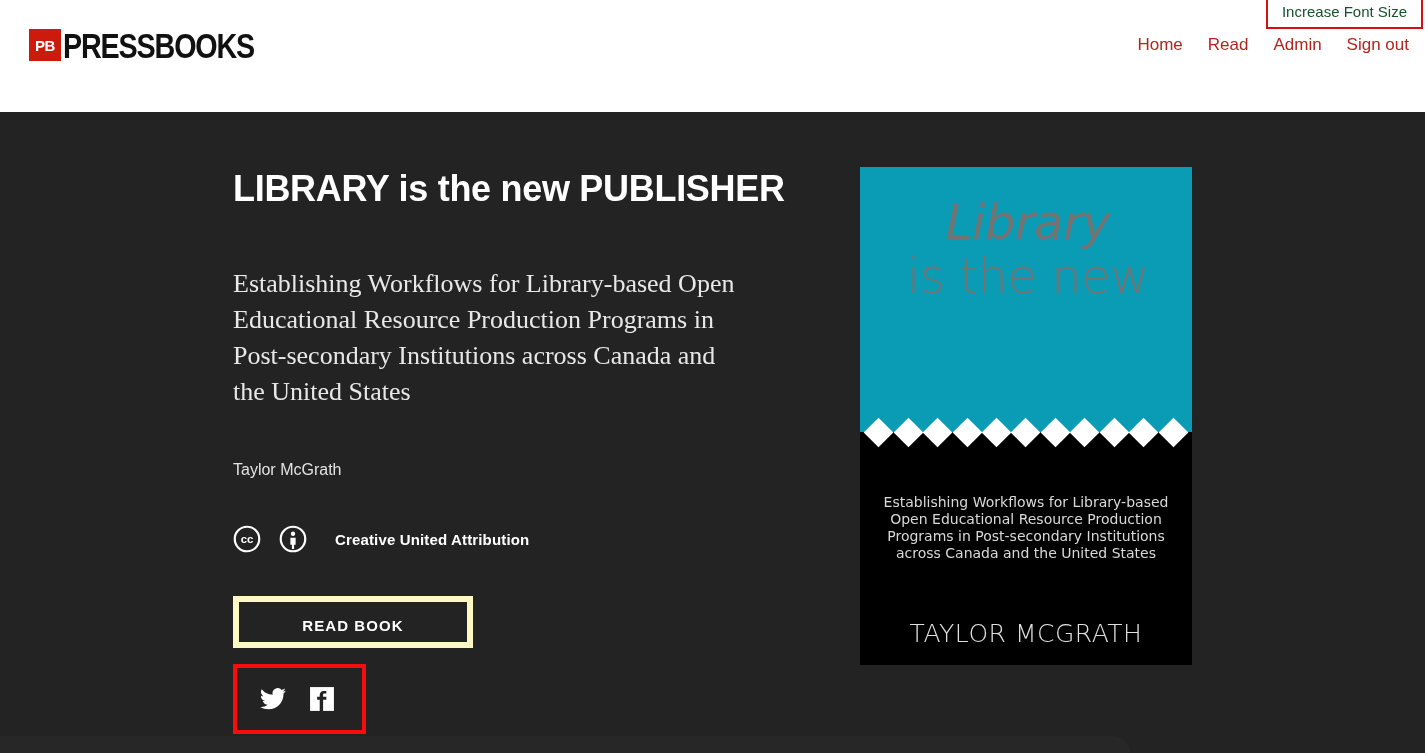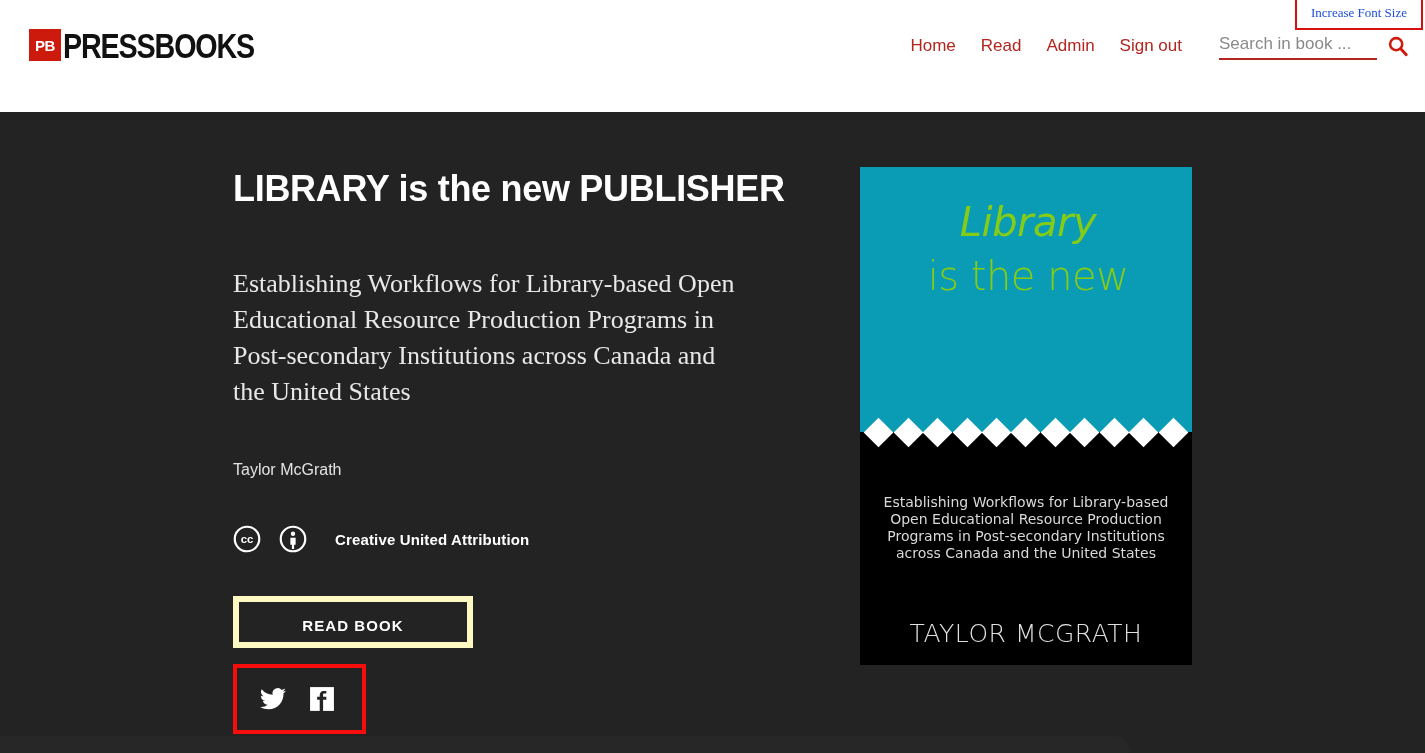--- a/index.html
+++ b/index.html
@@ -112,25 +112,24 @@
   .font-size-box {
     position: absolute;
     top: -4px;
     right: 2px;
     border: 2px solid #d80f0f;
     background: #ffffff;
     padding: 5px 14px 6px 14px;
     z-index: 30;
   }
   .font-size-box .fs-label {
-    color: #1d4ed8;
-    font-size: 13px;
+    color: #14532d;
+    font-size: 15px;
     white-space: nowrap;
     line-height: 18px;
-    font-family: Liberation Serif, serif;
   }
 
   
   .book-hero {
     position: absolute;
     top: 112px; left: 0;
     width: 1425px;
     height: 633px;
     background: #232323;
   }
@@ -263,22 +262,22 @@
     width: 332px;
     height: 265px;
     background: #0b9cb5;
   }
   .cover-top-text {
     position: absolute;
     top: 28px;
     left: 0;
     width: 336px;
     text-align: center;
-    color: #84cc16;
-    font-size: 40px;
+    color: #737373;
+    font-size: 48px;
     line-height: 54px;
     font-family: "DejaVu Sans", sans-serif;
     font-weight: 300;
     letter-spacing: -0.5px;
   }
   .cover-top-text .ital { font-style: italic; }
   .diamond-row {
     position: absolute;
     top: 247px;
     left: 0;
@@ -330,29 +329,20 @@
       <span class="logo-mark">PB</span>
       <span class="logo-word">PRESSBOOKS</span>
     </a>
 
     <nav class="header-nav">
       <a class="nav-link" href="#">Home</a>
       <a class="nav-link" href="#">Read</a>
       <a class="nav-link" href="#">Admin</a>
       <a class="nav-link" href="#">Sign out</a>
 
-      <div class="search-wrap">
-        <input class="search-field" type="text" placeholder="Search in book ..." style="">
-        <button class="search-btn">
-          <svg width="22" height="22" viewBox="0 0 24 24">
-            <circle cx="10" cy="10" r="6.6" fill="none" stroke="#cc1a0c" stroke-width="2.8"></circle>
-            <line x1="15" y1="15" x2="21" y2="21.5" stroke="#cc1a0c" stroke-width="3.2" stroke-linecap="round"></line>
-          </svg>
-        </button>
-      </div>
     </nav>
 
     <div class="font-size-box">
       <span class="fs-label">Increase Font Size</span>
     </div>
   </header>
 
   <section class="book-hero">
     <div class="hero-inner">
 

